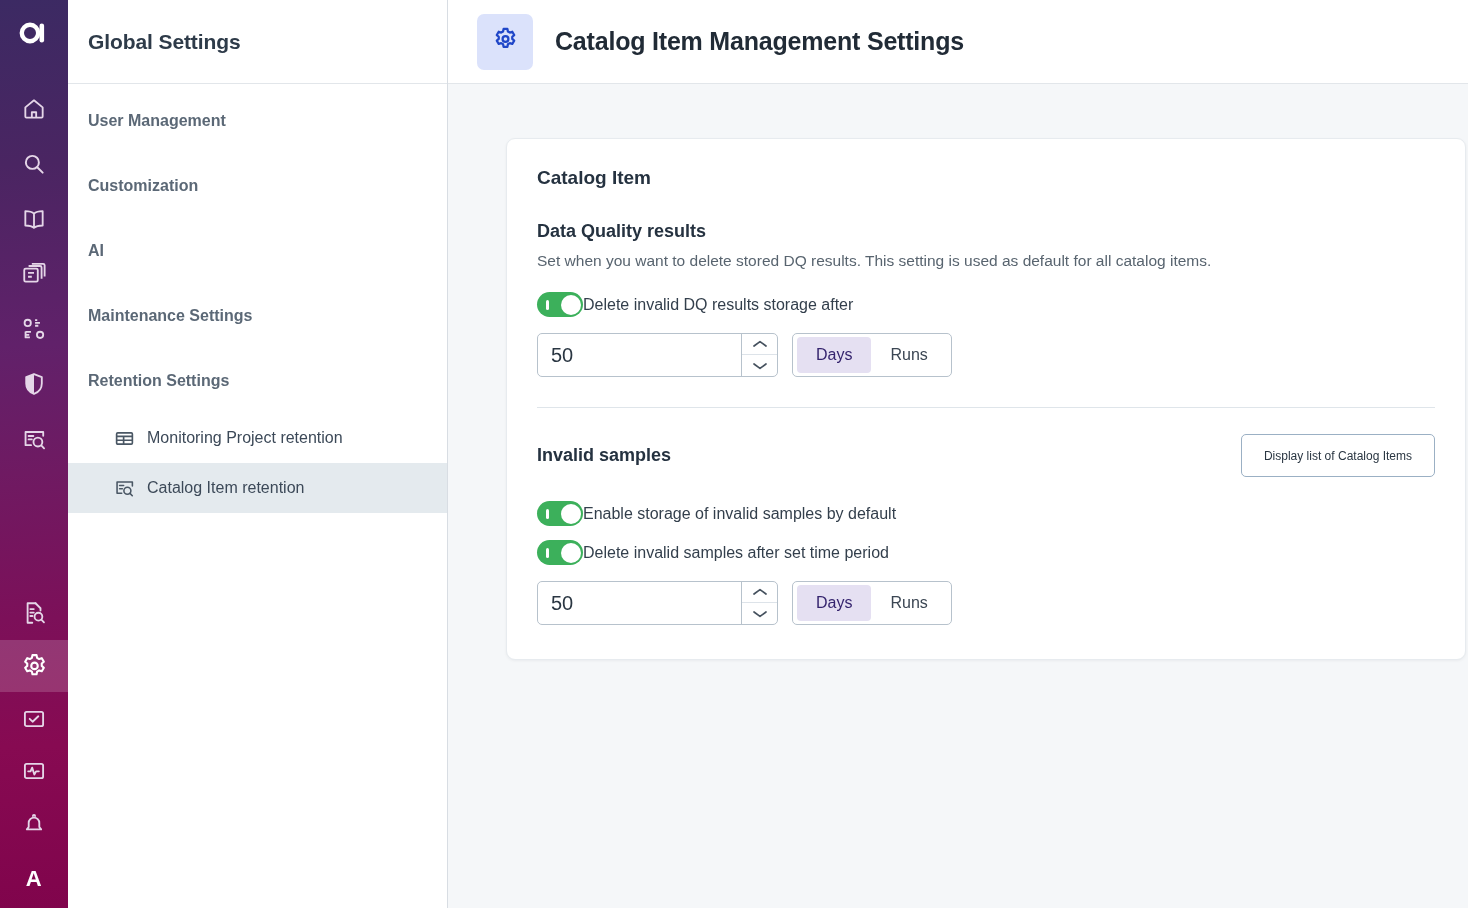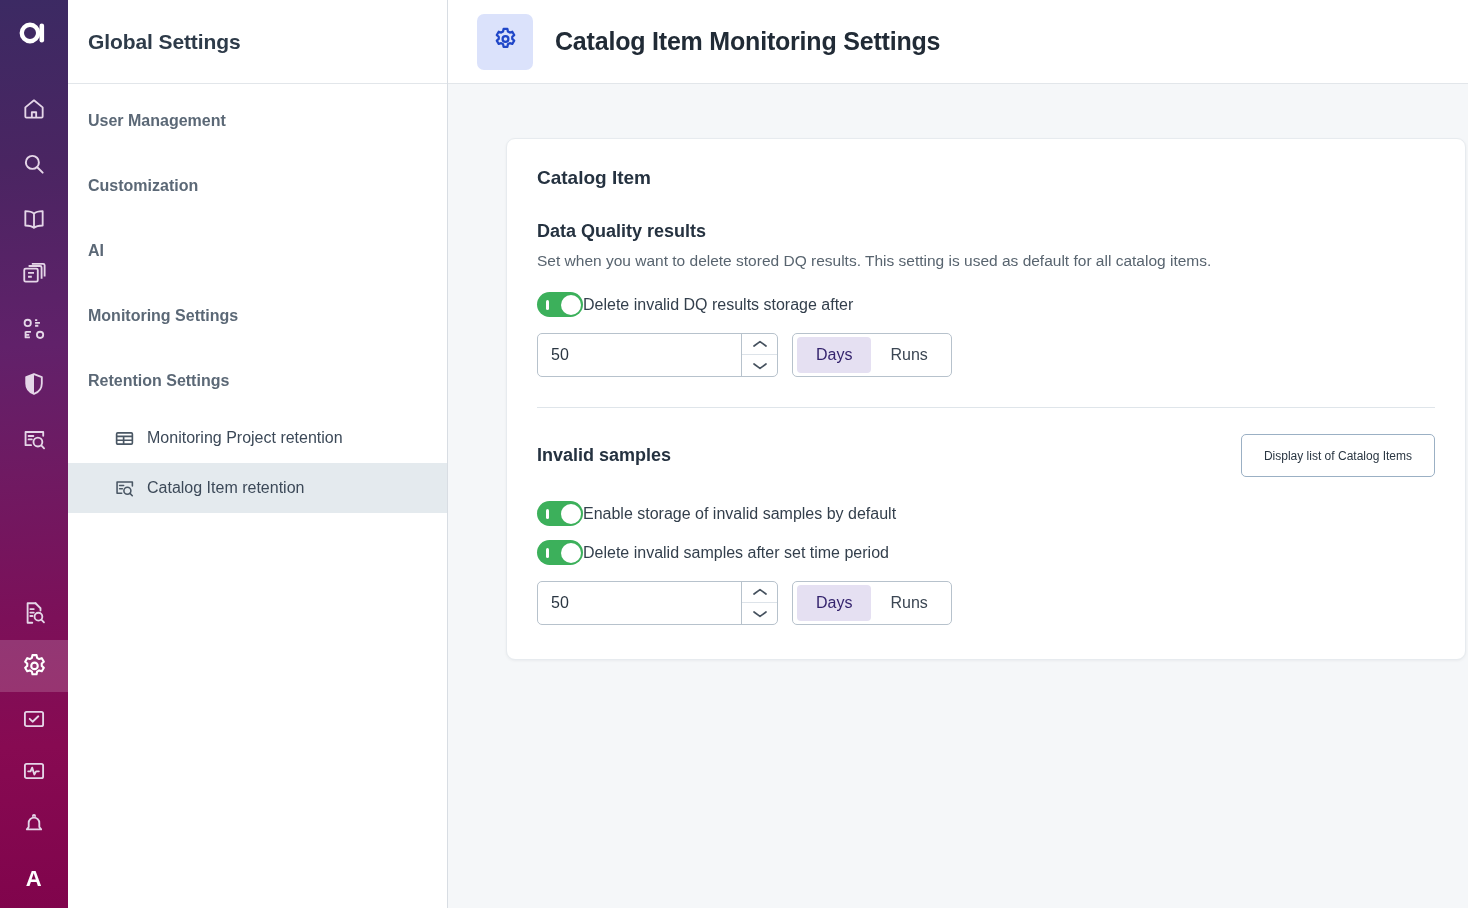--- a/index.html
+++ b/index.html
@@ -235,21 +235,21 @@
     align-items: stretch;
     background: #fff;
     overflow: hidden;
   }
   .spinner input {
     flex: 1 1 auto;
     border: none;
     outline: none;
     padding-left: 13px;
     font-family: "Liberation Sans", sans-serif;
-    font-size: 16px;
+    font-size: 20px;
     color: #2a3642;
     background: transparent;
     min-width: 0;
   }
   .spin-btns {
     width: 36px;
     flex: 0 0 36px;
     border-left: 1px solid #b7c2cc;
     display: flex;
     flex-direction: column;
@@ -462,21 +462,21 @@
       <div class="subnav-item">
         <span>User Management</span>
       </div>
       <div class="subnav-item">
         <span>Customization</span>
       </div>
       <div class="subnav-item">
         <span>AI</span>
       </div>
       <div class="subnav-item">
-        <span>Monitoring Settings</span>
+        <span>Maintenance Settings</span>
       </div>
       <div class="subnav-item">
         <span>Retention Settings</span>
       </div>
 
       <div class="subnav-sub">
         <span class="si">
           <svg width="21" height="21" viewBox="0 0 24 24" fill="none" stroke="#4a5764" stroke-width="1.9">
             <rect x="3" y="5.5" width="18" height="13" rx="1.3"></rect>
             <path d="M3 9.6h18M3 14h18M11 9.6V18.5"></path>
@@ -503,21 +503,21 @@
 
     <div class="topbar">
       <div class="gear-box">
         <span>
           <svg width="27" height="27" viewBox="0 0 24 24" fill="none" stroke="#1f46c8" stroke-width="2" stroke-linejoin="round">
             <path d="M10.3 2.6h3.4l.45 2.25 1.7.98 2.18-.73 1.7 2.95-1.73 1.5v1.96l1.73 1.5-1.7 2.95-2.18-.73-1.7.98-.45 2.25h-3.4l-.45-2.25-1.7-.98-2.18.73-1.7-2.95 1.73-1.5v-1.96L4.27 8.05l1.7-2.95 2.18.73 1.7-.98z"></path>
             <circle cx="12" cy="11.5" r="2.6"></circle>
           </svg>
         </span>
       </div>
-      <div class="page-title">Catalog Item Monitoring Settings</div>
+      <div class="page-title">Catalog Item Management Settings</div>
     </div>
 
     <div class="content">
       <div class="card">
 
         <div class="card-title">Catalog Item</div>
 
         <div>
           <div class="section-title">Data Quality results</div>
           <div class="section-desc">Set when you want to delete stored DQ results. This setting is used as default for all catalog items.</div>

